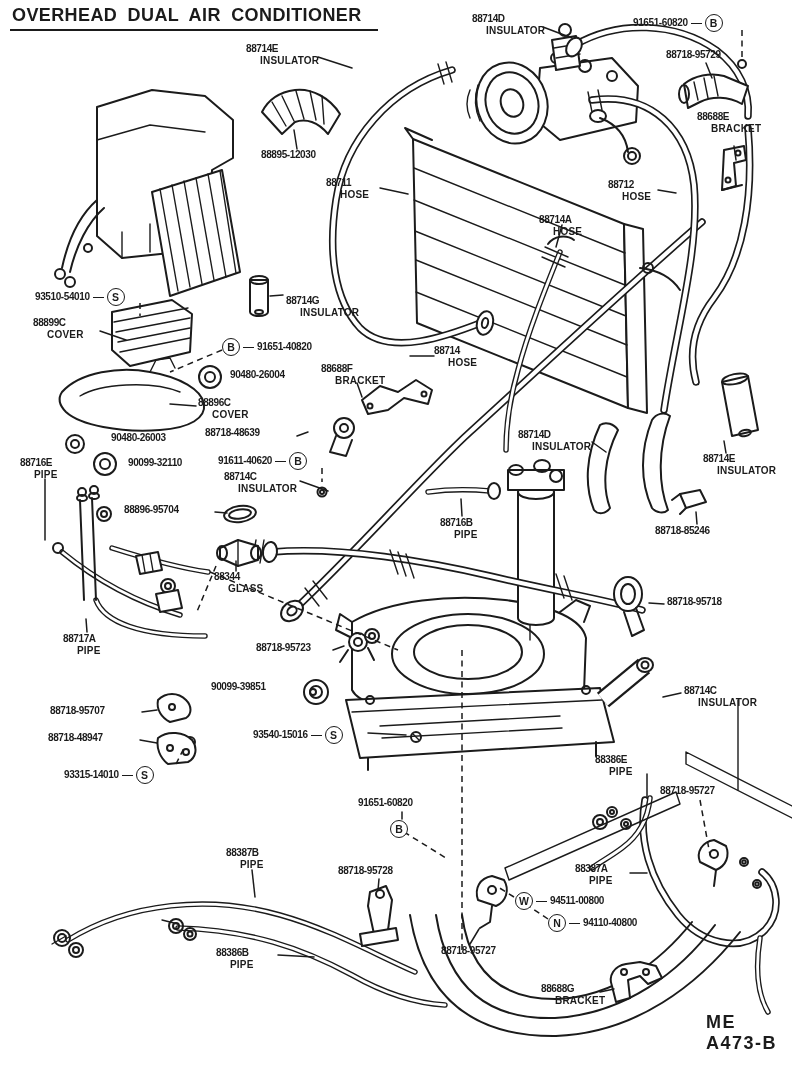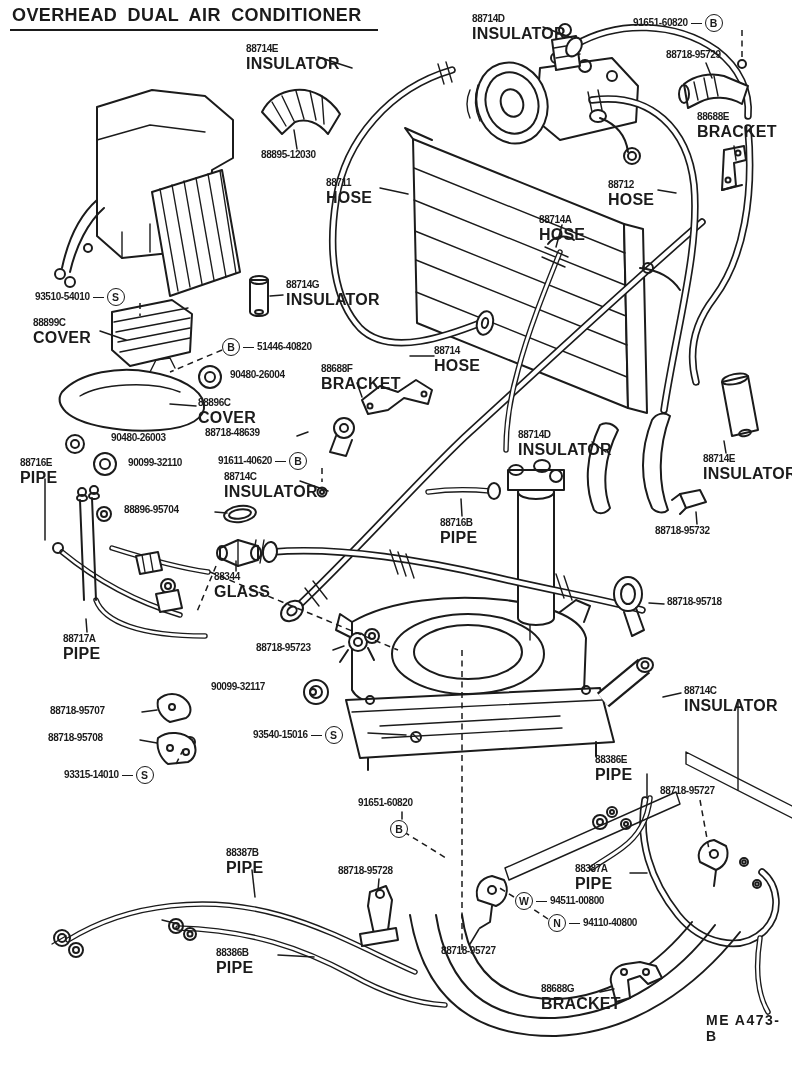--- a/index.html
+++ b/index.html
@@ -17,26 +17,26 @@
   .s-out{stroke:#1b1b1b;stroke-width:5.5;fill:none;stroke-linecap:round;}
   .s-in{stroke:#fff;stroke-width:2.8;fill:none;stroke-linecap:round;}
   .xl-out{stroke:#1b1b1b;stroke-width:19;fill:none;stroke-linecap:butt;}
   .xl-in{stroke:#fff;stroke-width:14.5;fill:none;stroke-linecap:butt;}
   .title{position:absolute;left:10px;top:5px;font-size:18px;font-weight:bold;
          letter-spacing:.4px;word-spacing:5px;border-bottom:2.6px solid #1b1b1b;
          padding:0 16px 3px 2px;white-space:nowrap;}
   .lbl{position:absolute;white-space:nowrap;line-height:1;}
   .lbl .row{display:flex;align-items:center;gap:3px;}
   .pn{font-weight:bold;font-size:10px;letter-spacing:-0.4px;}
-  .desc{font-weight:bold;font-size:16px;letter-spacing:.2px;margin-top:2px;margin-left:0;}
+  .desc{font-weight:bold;font-size:10px;letter-spacing:.2px;margin-top:2px;margin-left:14px;}
   .mk{display:inline-flex;align-items:center;justify-content:center;flex:0 0 auto;
       width:16px;height:16px;border:1.7px solid #1b1b1b;border-radius:50%;
       font-size:10.5px;font-weight:bold;background:#fff;}
   .dash{width:11px;height:0;border-top:1.8px solid #1b1b1b;flex:0 0 auto;}
-  .code{position:absolute;font-weight:bold;font-size:14px;letter-spacing:1.5px;}
+  .code{position:absolute;font-weight:bold;font-size:18px;letter-spacing:1.5px;}
   .fmk{position:absolute;}
 </style>
 </head>
 <body>
 
 <div class="stage">
 
 <svg class="art" width="792" height="1070" viewBox="0 0 792 1070">
   <defs>
     <path id="t1" d="M452,70 C390,88 345,140 336,200 C328,252 334,300 360,328 C390,358 450,335 483,322"></path>
@@ -436,37 +436,37 @@
       </div>
       <div class="desc">HOSE</div>
     </div>
 <div class="lbl" style="left:35px;top:288px">
       <div class="row">
         <span class="pn">93510-54010</span>
         <span class="dash"></span>
         <span class="mk">S</span>
       </div>
     </div>
-<div class="lbl" style="left:286px;top:280px">
+<div class="lbl" style="left:286px;top:296px">
       <div class="row">
         <span class="pn">88714G</span>
       </div>
       <div class="desc">INSULATOR</div>
     </div>
 <div class="lbl" style="left:33px;top:318px">
       <div class="row">
         <span class="pn">88899C</span>
       </div>
       <div class="desc">COVER</div>
     </div>
 <div class="lbl" style="left:222px;top:338px">
       <div class="row">
         <span class="mk">B</span>
         <span class="dash"></span>
-        <span class="pn">51446-40820</span>
+        <span class="pn">91651-40820</span>
       </div>
     </div>
 <div class="lbl" style="left:230px;top:370px">
       <div class="row">
         <span class="pn">90480-26004</span>
       </div>
     </div>
 <div class="lbl" style="left:434px;top:346px">
       <div class="row">
         <span class="pn">88714</span>
@@ -537,21 +537,21 @@
       </div>
     </div>
 <div class="lbl" style="left:440px;top:518px">
       <div class="row">
         <span class="pn">88716B</span>
       </div>
       <div class="desc">PIPE</div>
     </div>
 <div class="lbl" style="left:655px;top:526px">
       <div class="row">
-        <span class="pn">88718-95732</span>
+        <span class="pn">88718-85246</span>
       </div>
     </div>
 <div class="lbl" style="left:214px;top:572px">
       <div class="row">
         <span class="pn">88344</span>
       </div>
       <div class="desc">GLASS</div>
     </div>
 <div class="lbl" style="left:667px;top:597px">
       <div class="row">
@@ -564,21 +564,21 @@
       </div>
       <div class="desc">PIPE</div>
     </div>
 <div class="lbl" style="left:256px;top:643px">
       <div class="row">
         <span class="pn">88718-95723</span>
       </div>
     </div>
 <div class="lbl" style="left:211px;top:682px">
       <div class="row">
-        <span class="pn">90099-32117</span>
+        <span class="pn">90099-39851</span>
       </div>
     </div>
 <div class="lbl" style="left:684px;top:686px">
       <div class="row">
         <span class="pn">88714C</span>
       </div>
       <div class="desc">INSULATOR</div>
     </div>
 <div class="lbl" style="left:50px;top:706px">
       <div class="row">
@@ -587,21 +587,21 @@
     </div>
 <div class="lbl" style="left:253px;top:726px">
       <div class="row">
         <span class="pn">93540-15016</span>
         <span class="dash"></span>
         <span class="mk">S</span>
       </div>
     </div>
 <div class="lbl" style="left:48px;top:733px">
       <div class="row">
-        <span class="pn">88718-95708</span>
+        <span class="pn">88718-48947</span>
       </div>
     </div>
 <div class="lbl" style="left:64px;top:766px">
       <div class="row">
         <span class="pn">93315-14010</span>
         <span class="dash"></span>
         <span class="mk">S</span>
       </div>
     </div>
 <div class="lbl" style="left:595px;top:755px">

